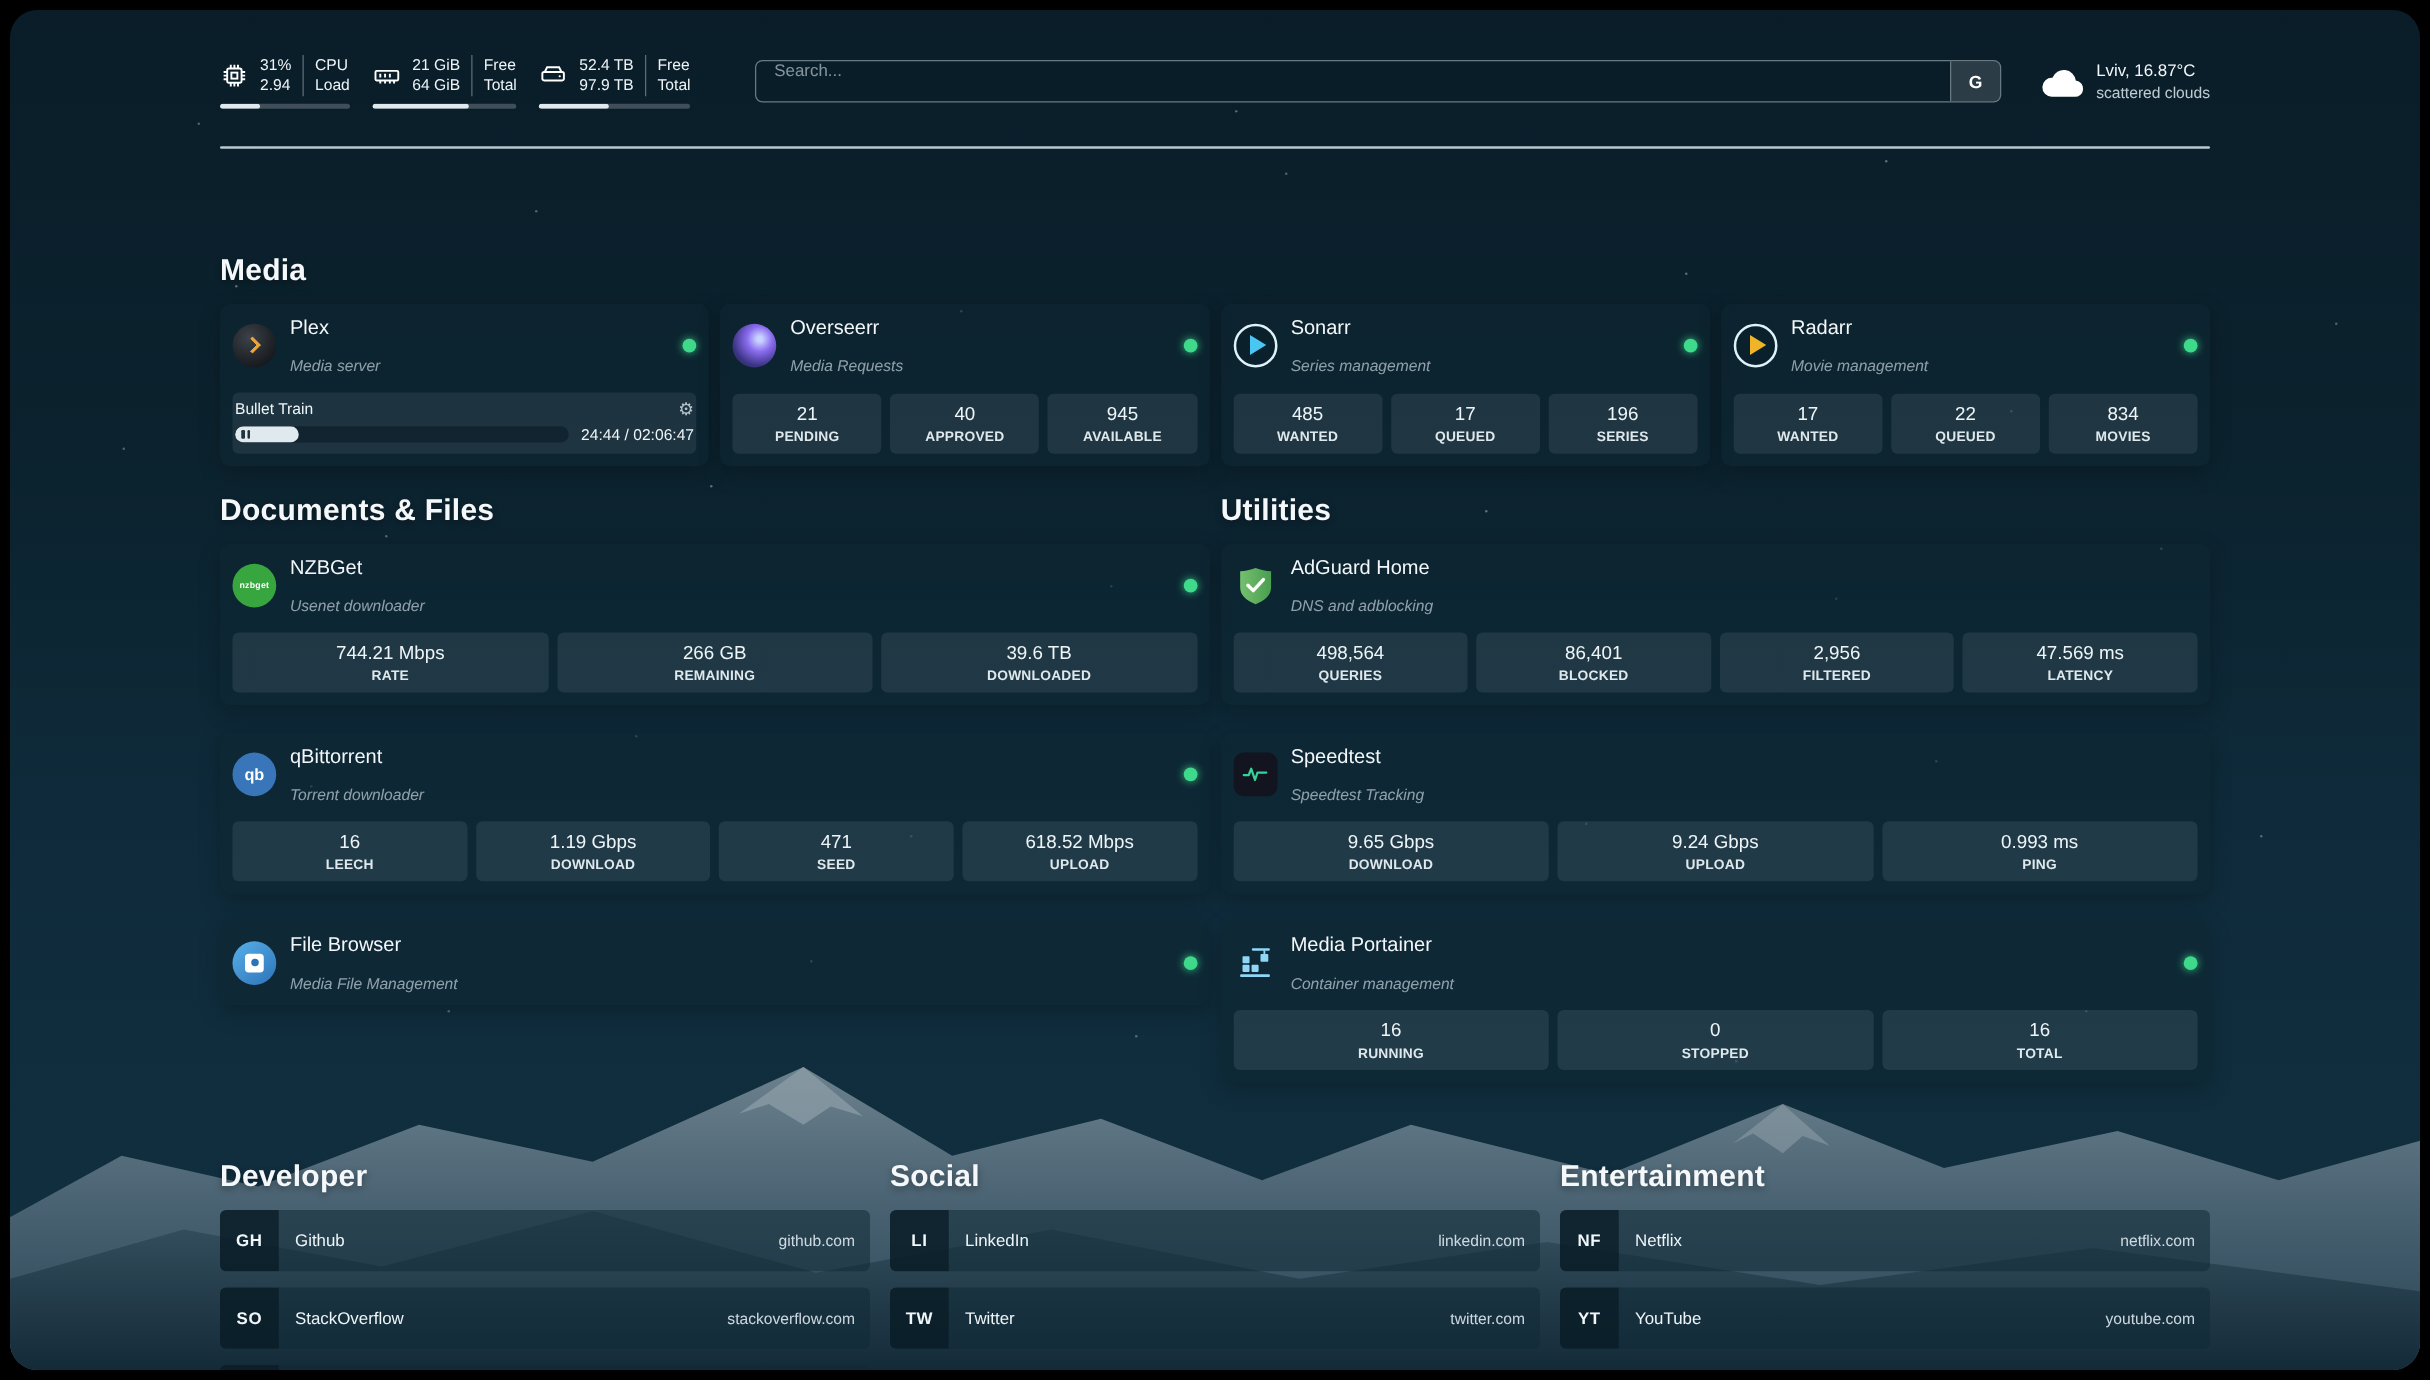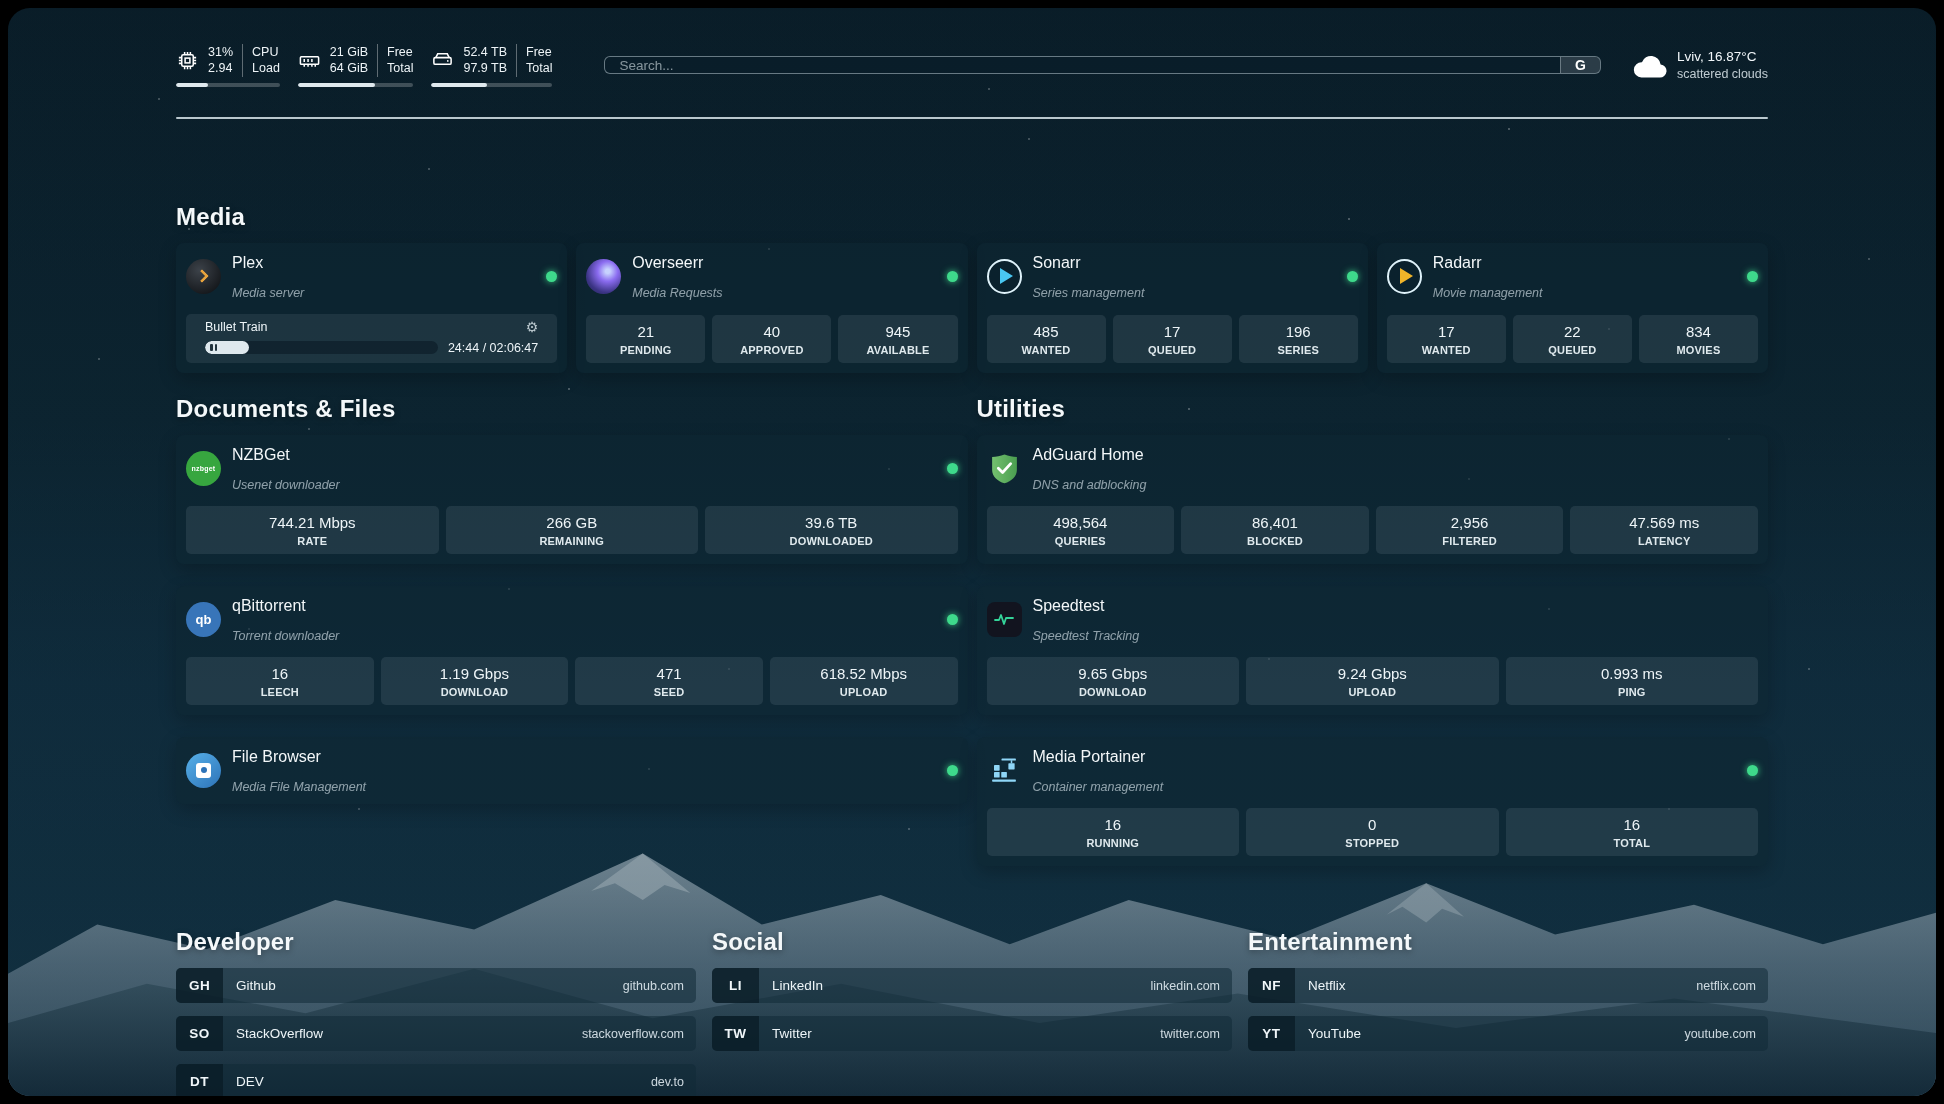--- a/index.html
+++ b/index.html
@@ -34,21 +34,21 @@
   .topbar { margin-top:36px; display:flex; align-items:center; }
   .sys { display:flex; flex-direction:column; gap:6px; margin-right:18px; }
   .sys-row { display:flex; align-items:center; gap:9px; font-size:12.5px; }
   .sys-icon { width:23px; height:23px; display:flex; align-items:center; }
   .sys-icon svg { width:100%; height:100%; }
   .sys-col { display:flex; flex-direction:column; line-height:1.3; }
   .sys-col.labels { border-left:1px solid rgba(255,255,255,.35); padding-left:9px; }
   .sys-bar { height:4px; border-radius:2px; background:rgba(255,255,255,.22); overflow:hidden; }
   .sys-fill { height:100%; background:#dfe9ee; border-radius:2px; }
 
-  .searchwrap { flex:1; display:flex; align-items:flex-end; margin:0 30px 0 34px; height:18px;
+  .searchwrap { flex:1; display:flex; align-items:flex-start; margin:0 30px 0 34px; height:34px;
     background:rgba(10,30,42,.55); border:1px solid rgba(220,235,242,.45); border-radius:6px; overflow:hidden; }
   .search-input { flex:1; background:transparent; border:none; outline:none; color:#eef4f7;
     font-size:13.5px; padding:0 14px; font-family:inherit; }
   .search-input::placeholder { color:rgba(235,245,250,.55); }
   .search-btn { width:40px; height:100%; display:flex; align-items:center; justify-content:center;
     background:rgba(255,255,255,.14); border-left:1px solid rgba(220,235,242,.35);
     color:#fff; font-size:14px; font-weight:bold; cursor:pointer; }
 
   .weather { display:flex; align-items:center; gap:10px; }
   .weather-icon { width:36px; height:28px; }
@@ -97,39 +97,39 @@
   .qbit-bg { background:#3875b9; }
   .icon-qbtext { font-size:13px; font-weight:bold; color:#fff; }
   .fb-bg { background:linear-gradient(140deg,#57b0e8,#2d73b8); }
   .fb-sheet { width:15px; height:15px; background:#fff; border-radius:3px; display:flex; align-items:center; justify-content:center; }
   .fb-dot { width:6px; height:6px; border-radius:50%; background:#2d73b8; }
   .isquare { width:35px; height:35px; flex:none; display:flex; align-items:center; justify-content:center; }
   .speed-bg { background:#12141f; border-radius:8px; }
   .gear { color:rgba(235,245,250,.75); font-size:14px; line-height:1; cursor:pointer; }
 
   
-  .nowplaying { margin-top:auto; background:rgba(235,245,250,.08); border-radius:5px; padding:6px 19px 8px; }
+  .nowplaying { margin-top:auto; background:rgba(235,245,250,.08); border-radius:5px; padding:6px 2px 8px; }
   .np-top { display:flex; align-items:center; justify-content:space-between; }
   .np-title { font-size:12.5px; color:#eef5f8; }
   .np-bar-row { display:flex; align-items:center; gap:10px; margin-top:7px; }
   .np-track { flex:1; position:relative; height:13px; border-radius:7px; background:rgba(8,22,32,.55); overflow:hidden; }
   .np-fill { height:100%; background:#dfe9ee; border-radius:7px; }
   .pause { position:absolute; left:5px; top:3px; display:flex; gap:2px; cursor:pointer; }
   .pause i { width:2.5px; height:7px; background:#21333e; border-radius:1px; display:block; }
   .np-time { font-size:12.5px; color:#eef5f8; white-space:nowrap; }
 
   
   .two-col { display:grid; grid-template-columns:1fr 1fr; gap:9px; margin-top:22px; align-items:start; }
   .cardcol .section-title { margin-bottom:12px; }
   .cardcol .card + .card { margin-top:22px; }
 
   
   .bookmarks { display:grid; grid-template-columns:1fr 1fr 1fr; gap:16px; margin-top:62px; }
   .bm-rows { margin-top:12px; display:flex; flex-direction:column; gap:13px; }
-  .bm-row { display:flex; align-items:stretch; height:35px; border-radius:5px; overflow:hidden;
+  .bm-row { display:flex; align-items:stretch; height:49px; border-radius:5px; overflow:hidden;
     background:rgba(16,42,55,.55); cursor:pointer; }
   .bm-abbr { width:47px; flex:none; display:flex; align-items:center; justify-content:center;
     background:rgba(9,26,36,.72); color:#f0f6f9; font-size:13.5px; font-weight:bold; letter-spacing:.5px; }
   .bm-name { display:flex; align-items:center; padding-left:13px; font-size:13.5px; color:#eef5f8; }
   .bm-url { margin-left:auto; display:flex; align-items:center; padding-right:12px; font-size:12.5px;
     color:rgba(235,245,250,.85); }
 </style>
 </head>
 <body>
 

